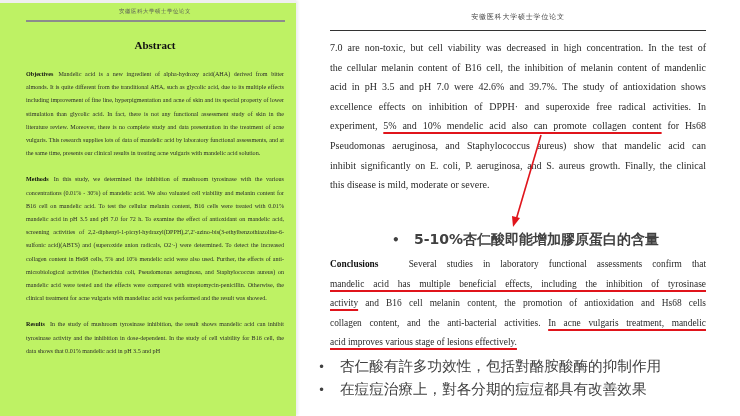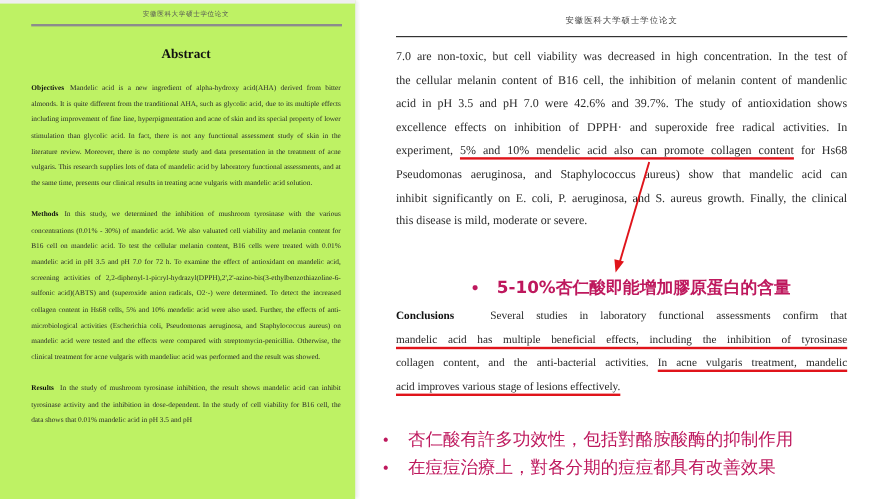--- a/index.html
+++ b/index.html
@@ -59,21 +59,21 @@
   .right-page .line.last { text-align-last:left; }
   .u-red { text-decoration:underline; text-decoration-color:#e0141b; text-decoration-thickness:1.5px; text-underline-offset:3px; }
   .right-page .conclusions {
     position:absolute; left:30px; width:376px; top:255px;
     font-size:9.4px; line-height:19.6px; color:#2a2a2a;
   }
   .right-page .conclusions b { color:#111; }
 
   
   .note {
-    position:absolute; color:#be185d;
+    position:absolute; color:#404040;
     font-family:"DejaVu Sans", "Liberation Sans", sans-serif;
     white-space:nowrap;
   }
   .note .bullet { display:inline-block; width:22px; font-size:12px; vertical-align:middle; }
   .note-collagen { left:392px; top:231px; font-size:14px; font-weight:bold; }
   .note-effects { left:318px; top:357px; font-size:14.6px; }
   .note-acne { left:318px; top:380px; font-size:14.6px; }
 
   .arrow { position:absolute; left:0; top:0; width:740px; height:416px; pointer-events:none; }
 </style>
@@ -102,20 +102,21 @@
     <span class="line">excellence effects on inhibition of DPPH· and superoxide free radical activities. In</span>
     <span class="line"><span>experiment, </span><span class="u-red">5% and 10% mendelic acid also can promote collagen content</span><span> for Hs68</span></span>
     <span class="line">Pseudomonas aeruginosa, and Staphylococcus aureus) show that mandelic acid can</span>
     <span class="line">inhibit significantly on E. coli, P. aeruginosa, and S. aureus growth. Finally, the clinical</span>
     <span class="line last">this disease is mild, moderate or severe.</span>
   </div>
 
   <div class="conclusions">
     <span class="line"><b>Conclusions</b>&nbsp;&nbsp;&nbsp;<span>Several studies in laboratory functional assessments confirm that</span></span>
     <span class="line"><span class="u-red">mandelic acid has multiple beneficial effects, including the inhibition of tyrosinase</span></span>
+    <span class="line"><span class="u-red">activity</span><span> and B16 cell melanin content, the promotion of antioxidation and Hs68 cells</span></span>
     <span class="line"><span>collagen content, and the anti-bacterial activities. </span><span class="u-red">In acne vulgaris treatment, mandelic</span></span>
     <span class="line last"><span class="u-red">acid improves various stage of lesions effectively.</span></span>
   </div>
 </div>
 
 <svg class="arrow" viewBox="0 0 740 416">
   <line x1="541" y1="135" x2="516" y2="220" stroke="#e0141b" stroke-width="1.6"></line>
   <polygon points="513,227 512,216 520,218" fill="#e0141b"></polygon>
 </svg>
 

